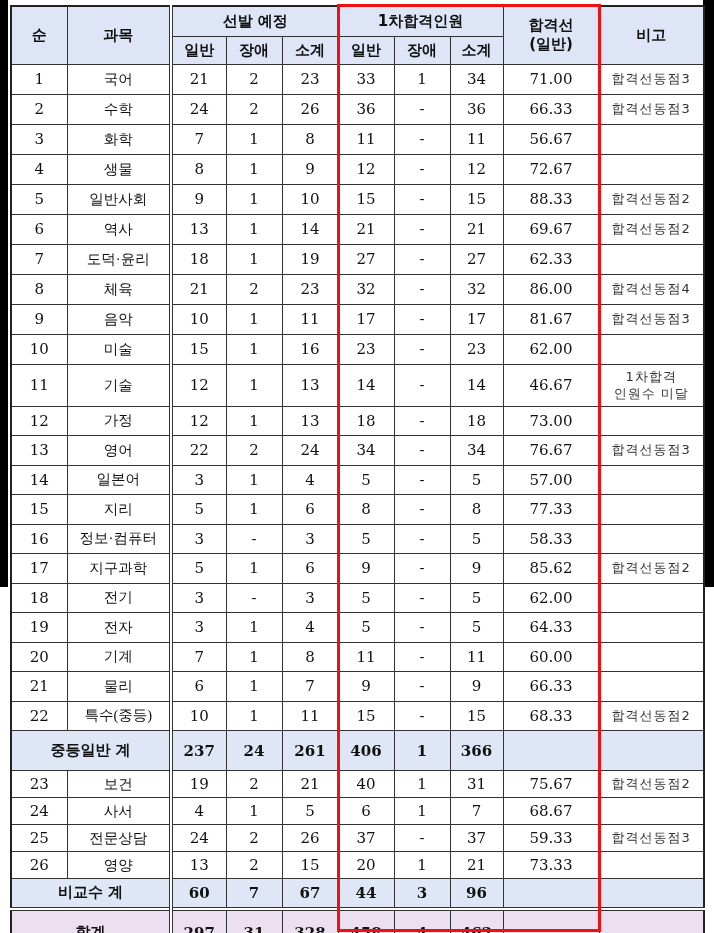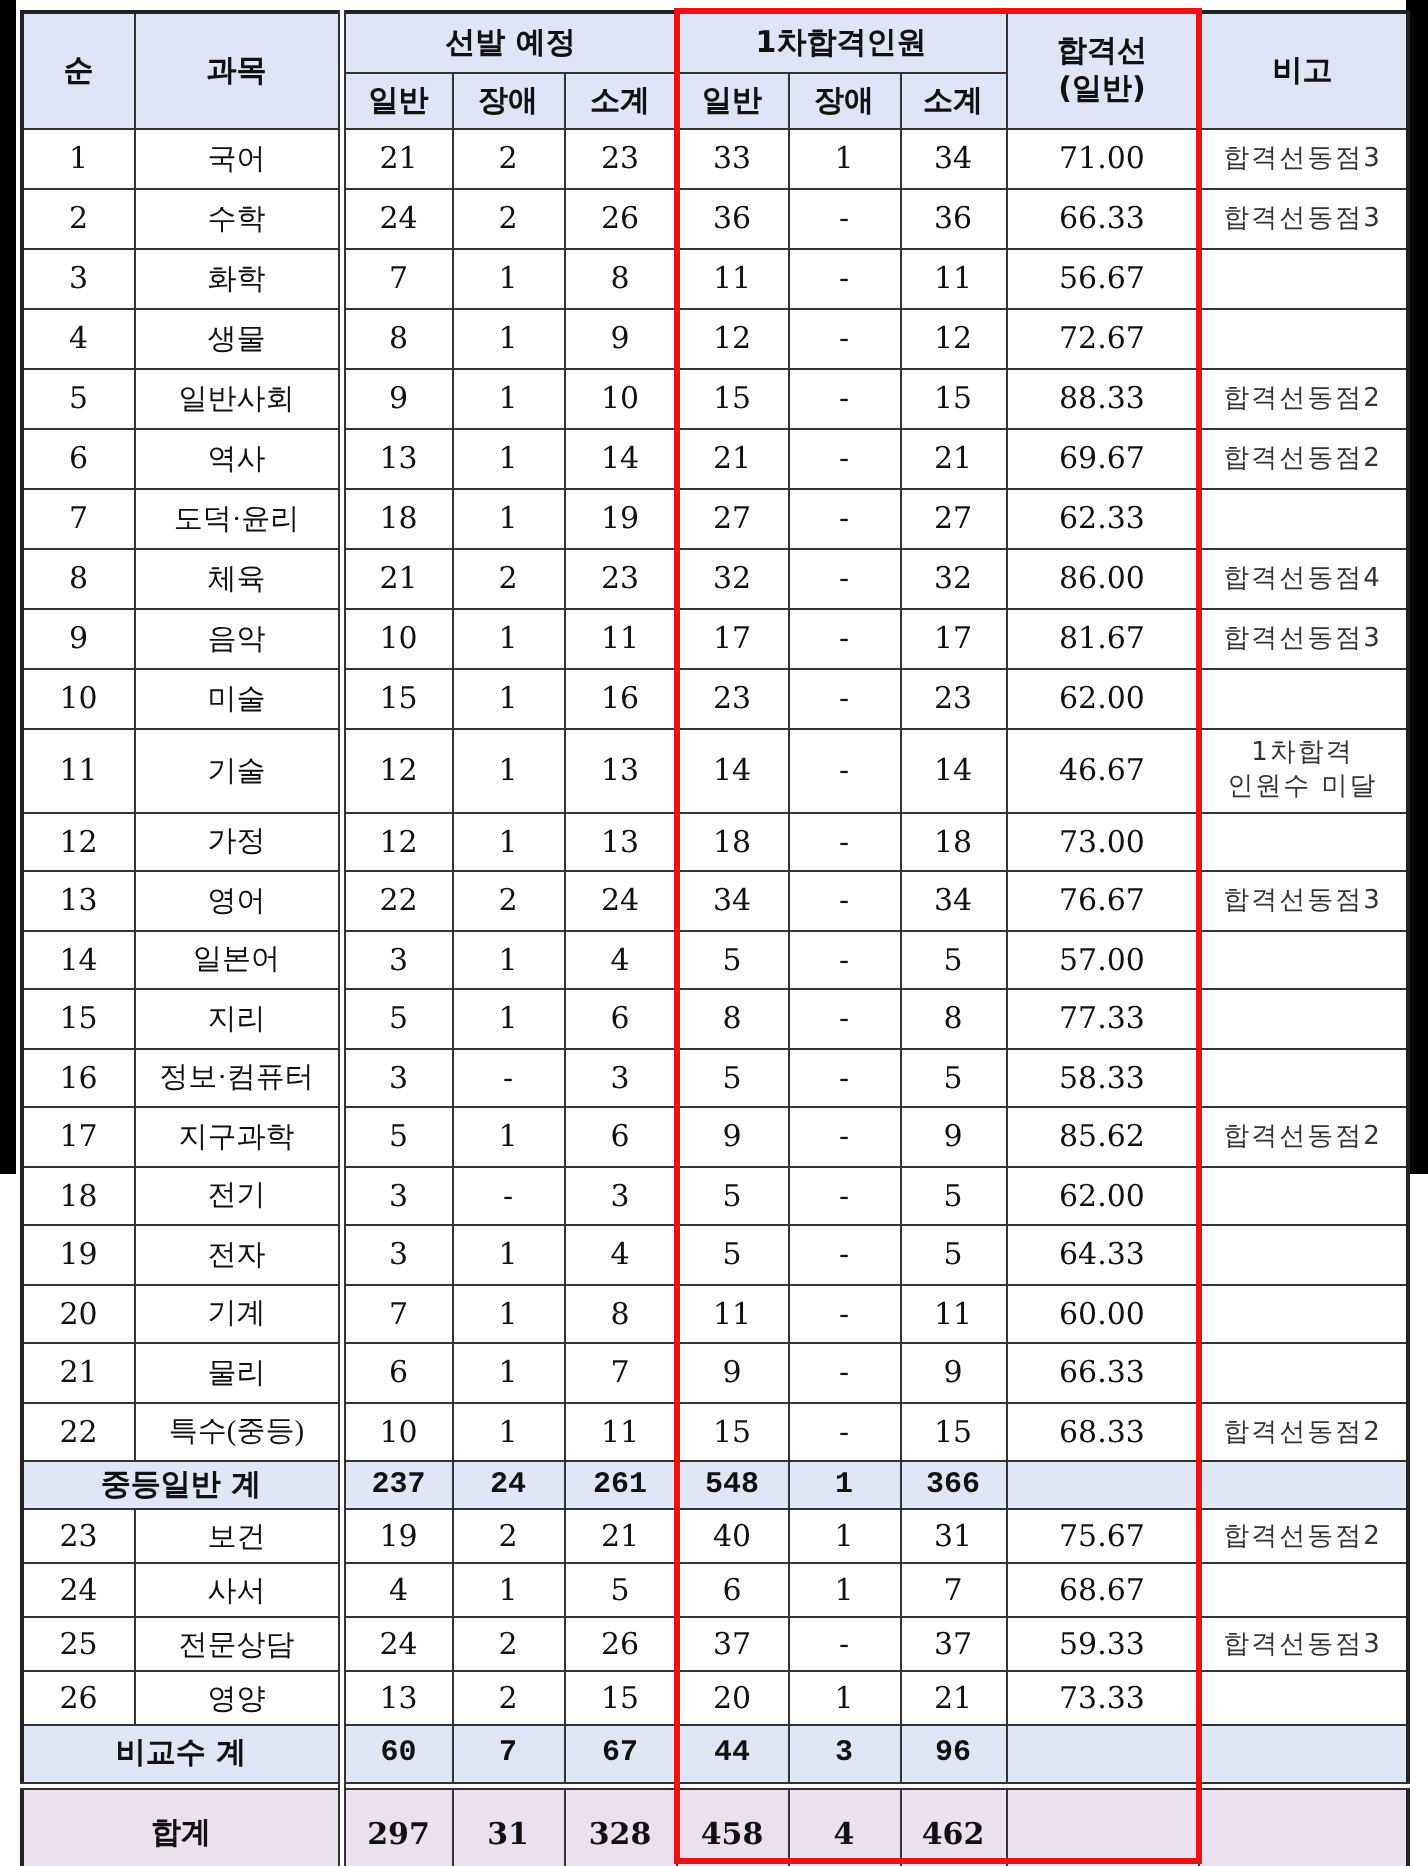--- a/index.html
+++ b/index.html
@@ -24,21 +24,21 @@
     text-align: center;
     vertical-align: middle;
     padding: 0;
     font-weight: normal;
     overflow: hidden;
     white-space: nowrap;
   }
   th { background: #dde5f7; font-weight: bold !important; font-family: "DejaVu Sans", "Liberation Sans", sans-serif; font-size: 15px; }
   .dbl-left { border-left: 4px double #333 !important; }
   .dbl-top { border-top: 4px double #333 !important; }
-  tr.sub td { background: #dfe7f7; font-weight: bold; font-family: Liberation Mono, monospace; }
+  tr.sub td { background: #dfe7f7; font-weight: bold; }
   tr.total td { background: #ece0f0; font-weight: bold; }
   tr.sub td.lbl, tr.total td.lbl { font-family: "DejaVu Sans", "Liberation Sans", sans-serif; }
   td.note { font-size: 13px; color: #333; font-family: "DejaVu Sans", "Liberation Sans", sans-serif; letter-spacing: 1px; }
   td.note.two { white-space: normal; line-height: 17px; }
   td.subj { font-family: Liberation Serif, serif; font-size: 14.5px; }
   .redbox {
     position: absolute; left: 337px; top: 4px; width: 258px; height: 922px;
     border: 3px solid #ee1111; pointer-events: none;
   }
 </style>
@@ -343,26 +343,26 @@
         <td class="subj">특수(중등)</td>
         <td class="dbl-left">10</td>
         <td>1</td>
         <td>11</td>
         <td>15</td>
         <td>-</td>
         <td>15</td>
         <td>68.33</td>
         <td class="note">합격선동점2</td>
       </tr>
-      <tr class="sub" style="height: 24px;">
+      <tr class="sub" style="height: 40px;">
         <td class="lbl" colspan="2">중등일반 계</td>
         <td class="dbl-left">237</td>
         <td>24</td>
         <td>261</td>
-        <td>548</td>
+        <td>406</td>
         <td>1</td>
         <td>366</td>
         <td></td>
         <td></td>
       </tr>
       <tr style="height: 27px;">
         <td>23</td>
         <td class="subj">보건</td>
         <td class="dbl-left">19</td>
         <td>2</td>

